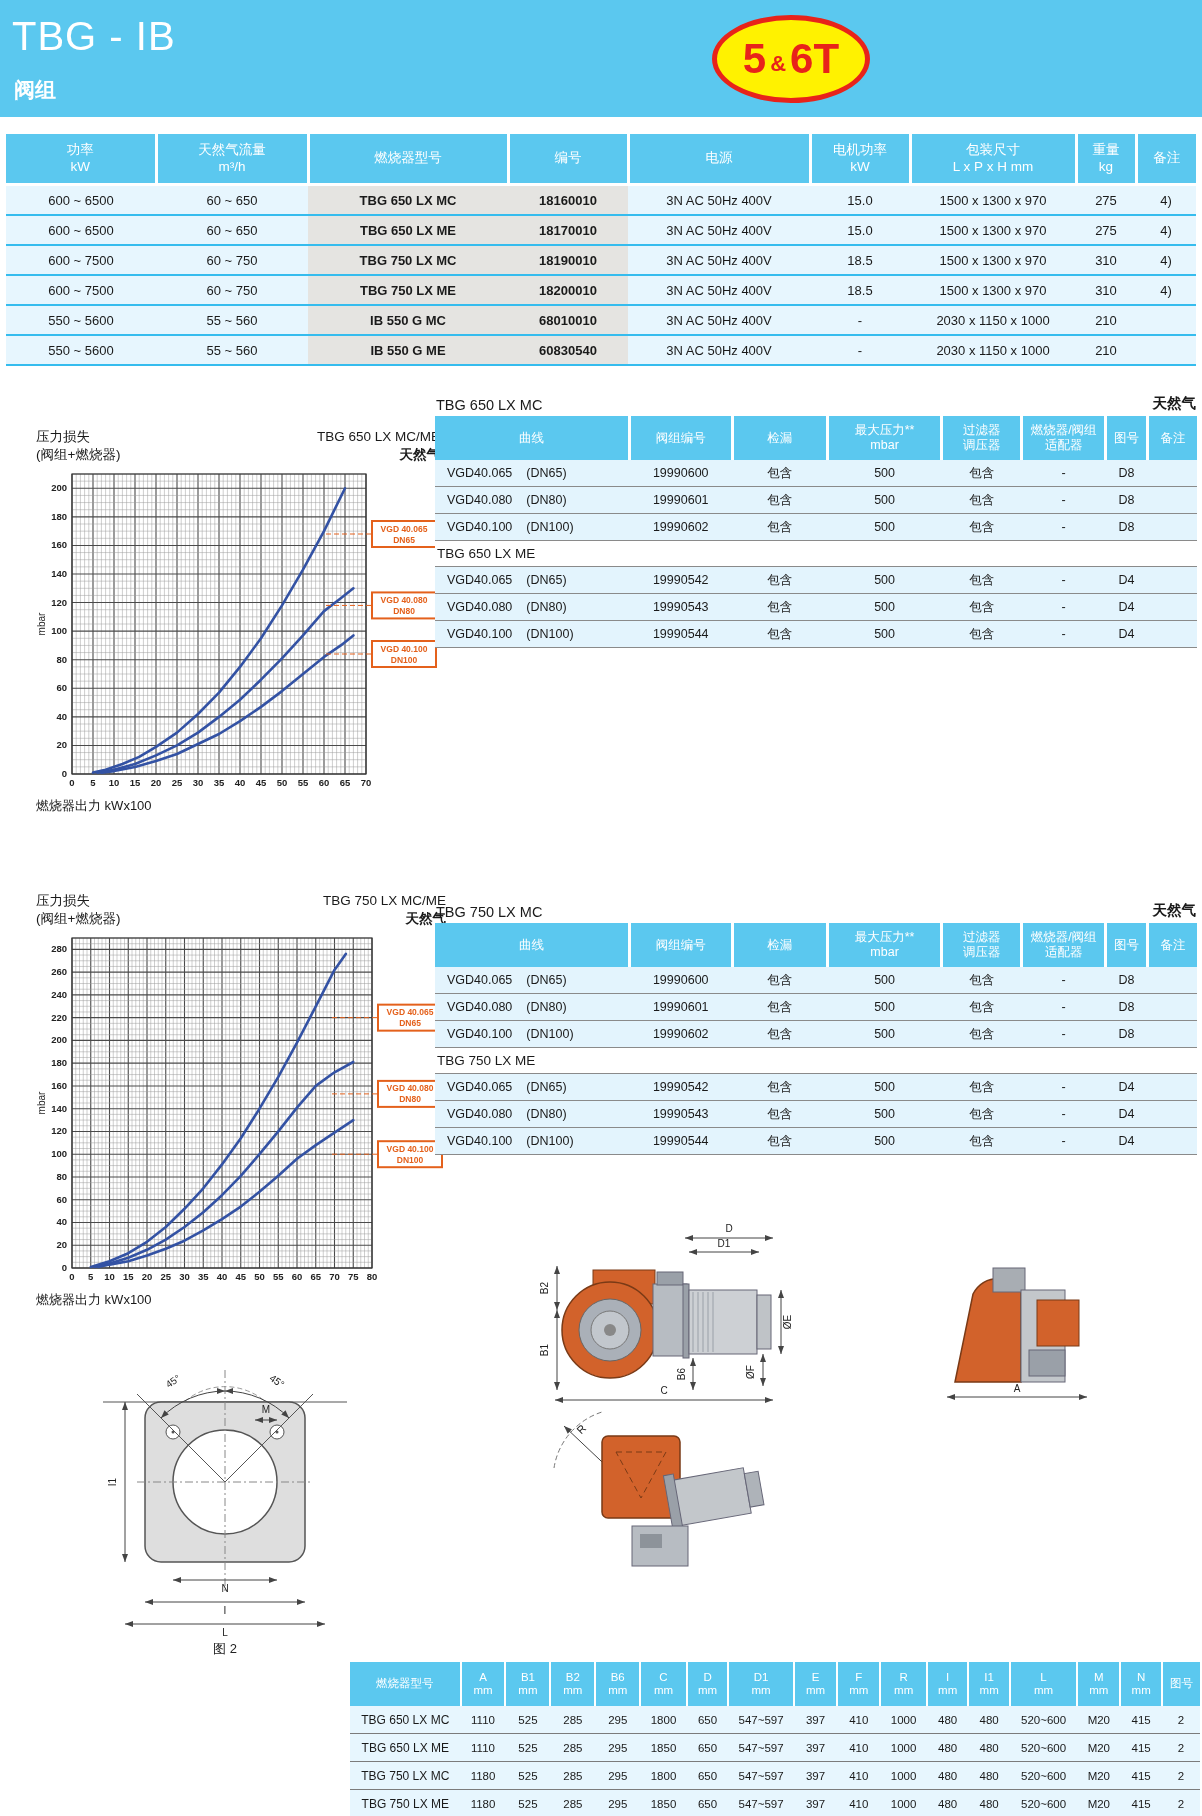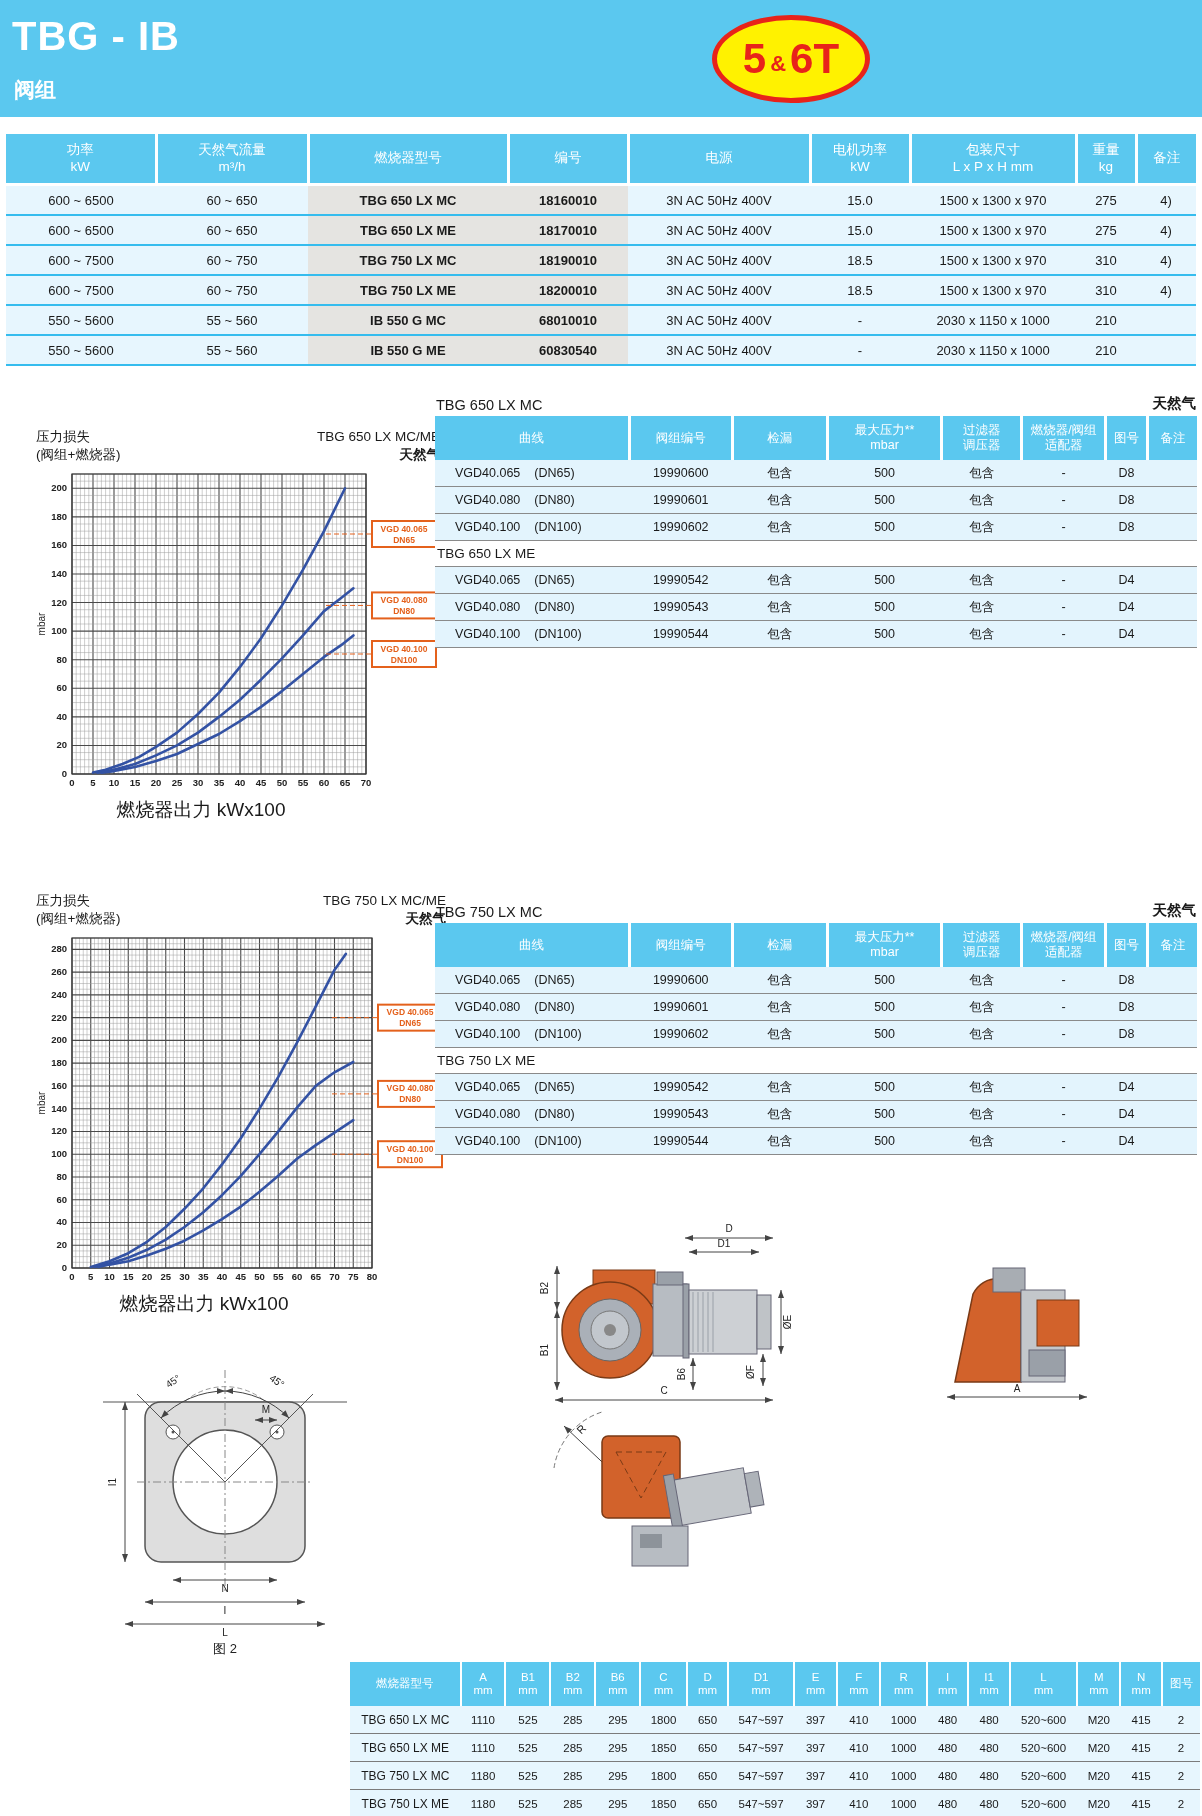--- a/index.html
+++ b/index.html
@@ -1,21 +1,21 @@
 <!DOCTYPE html>
 <html><head>
 <meta charset="utf-8">
 <style>
   html,body{margin:0;padding:0;background:#fff;}
   body{font-family:"Liberation Sans",sans-serif;color:#1a1a1a;}
   #page{position:relative;width:1202px;height:1816px;background:#fff;overflow:hidden;}
 
   
   .band{position:absolute;left:0;top:0;width:1202px;height:117px;background:#5BC8EF;}
-  .band .t1{position:absolute;left:12px;top:14px;font-size:40px;font-weight:700;color:#fff;letter-spacing:1px;}
+  .band .t1{position:absolute;left:12px;top:14px;font-size:40px;font-weight:400;color:#fff;letter-spacing:1px;}
   .band .t2{position:absolute;left:228px;top:18px;font-size:37px;font-weight:600;color:#fff;}
   .band .t3{position:absolute;left:14px;top:76px;font-size:21px;font-weight:700;color:#fff;}
   .badge{position:absolute;left:712px;top:15px;width:148px;height:78px;background:#FFF200;
          border:5px solid #E8231A;border-radius:50%;display:flex;align-items:center;justify-content:center;gap:4px;}
   .badge .b-big{font-size:42px;font-weight:700;color:#E8231A;}
   .badge .b-amp{font-size:22px;font-weight:700;color:#E8231A;margin-top:10px;}
 
   
   #main-table-box{position:absolute;left:6px;top:134px;width:1066px;}
   #main-table-box table{width:100%;border-collapse:collapse;table-layout:fixed;}
@@ -26,33 +26,33 @@
   #main-table-box td.gray{background:#E5E4E1;font-weight:700;}
 
   
   .chart{position:absolute;}
   #chart1{left:36px;top:428px;width:404px;}
   #chart2{left:36px;top:892px;width:410px;}
   .chart-head{display:flex;justify-content:space-between;font-size:13.5px;line-height:1.3;margin-bottom:3px;gap:36px;}
   .chart-head .cl{font-weight:400;}
   .chart-head .cr{text-align:right;}
   .chart-head .cr .gas{font-weight:700;}
-  .chart-cap{text-align:center;font-size:19px;margin-top:1px;}
+  .chart-cap{text-align:left;font-size:13px;margin-top:1px;}
 
   
   .vt{position:absolute;width:762px;}
   #vt1{left:435px;top:394px;}
   #vt2{left:435px;top:901px;}
   .vt-top{display:flex;justify-content:space-between;align-items:flex-end;font-size:14.5px;margin-bottom:3px;padding:0 1px;}
   .vt-top .vt-gas{font-weight:700;}
   .vt table{width:100%;border-collapse:collapse;table-layout:fixed;}
   .vt th{background:#5BC8EF;color:#fff;font-weight:400;font-size:12.5px;height:42px;border-right:3px solid #fff;line-height:1.2;vertical-align:middle;}
   .vt th:last-child{border-right:none;}
   .vt td{background:#E3F4FD;font-size:12.5px;height:24px;text-align:center;border-bottom:1px solid #8a8a8a;}
-  .vt td.curve{text-align:left;padding-left:20px;}
+  .vt td.curve{text-align:left;padding-left:12px;}
   .vt td.curve .dn{display:inline-block;margin-left:14px;}
   .vt tr.sub td{background:#fff;text-align:left;font-size:13.5px;height:23px;padding-left:2px;border-bottom:1px solid #8a8a8a;}
 
   
   .drw{position:absolute;}
   #draw-flange{left:95px;top:1272px;}
   #draw-side{left:535px;top:1222px;}
   #draw-front{left:925px;top:1252px;}
   #draw-angled{left:540px;top:1398px;}
 

